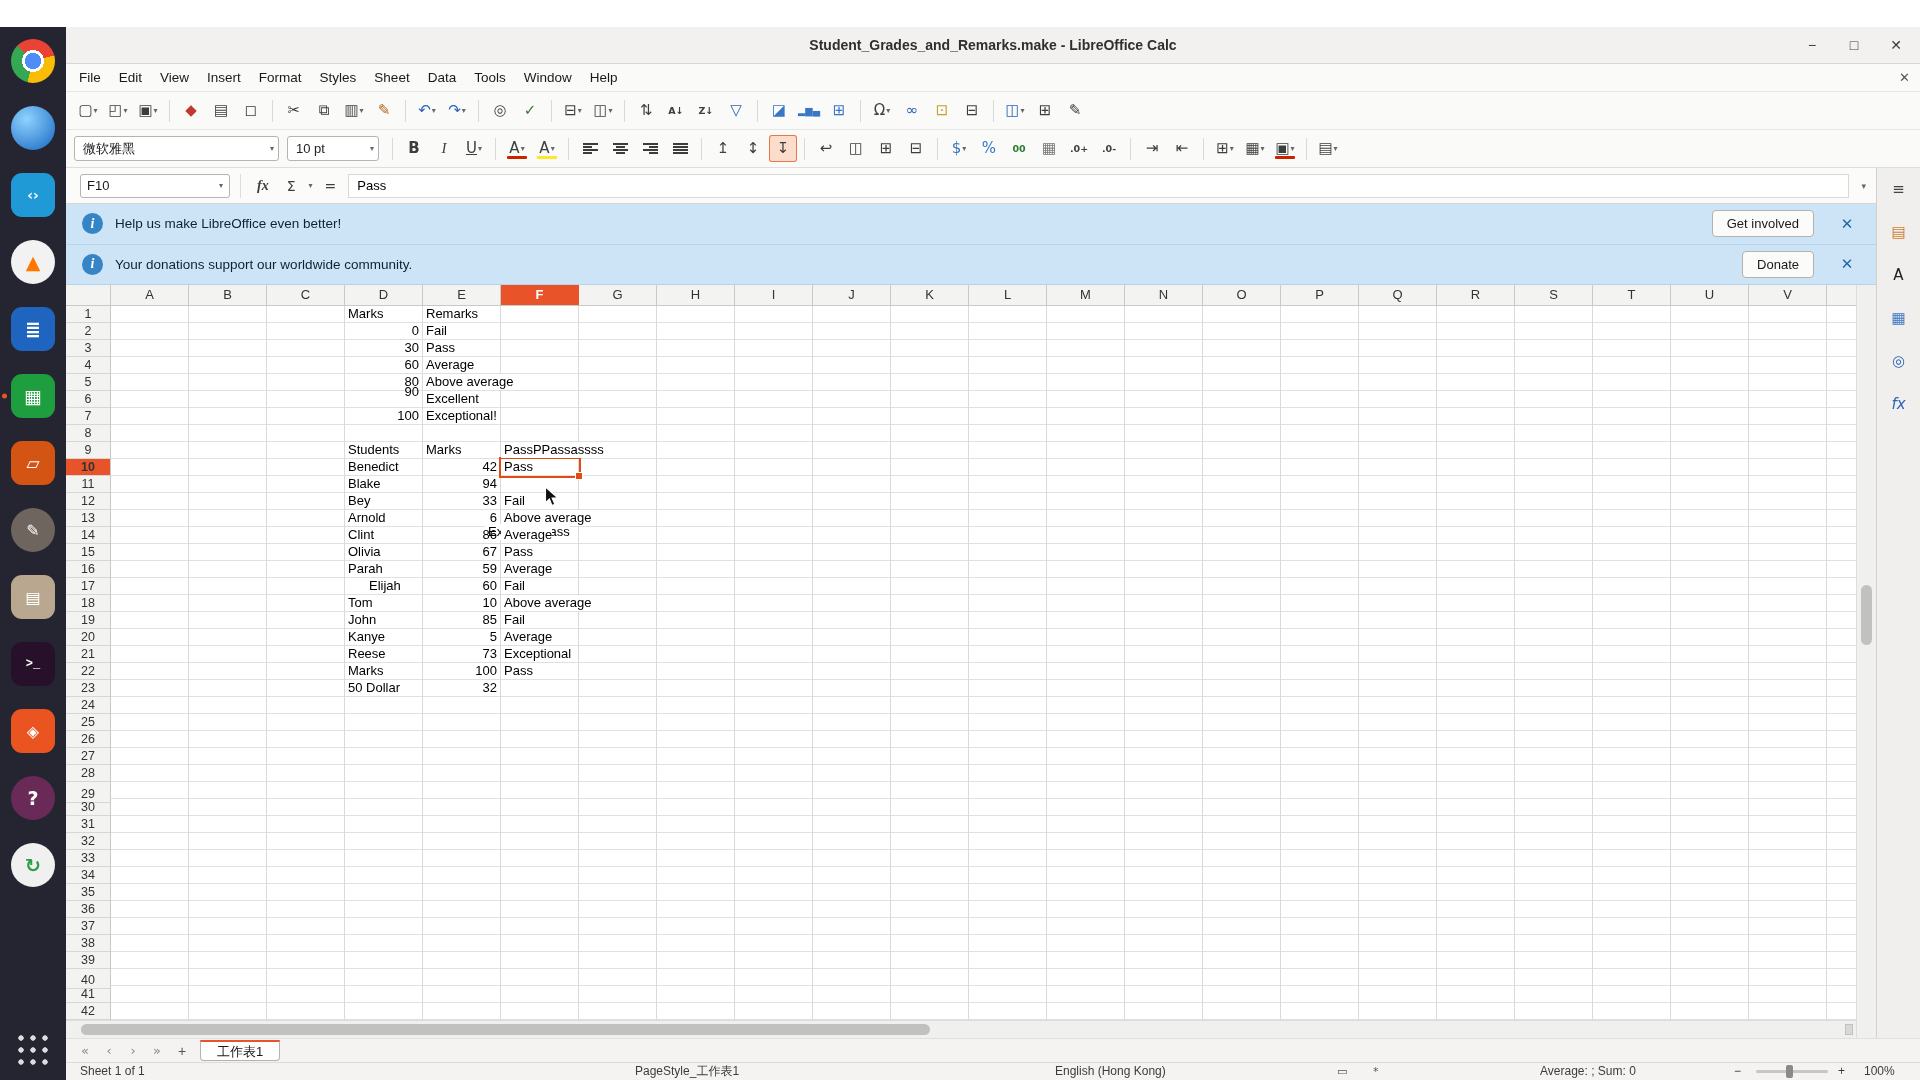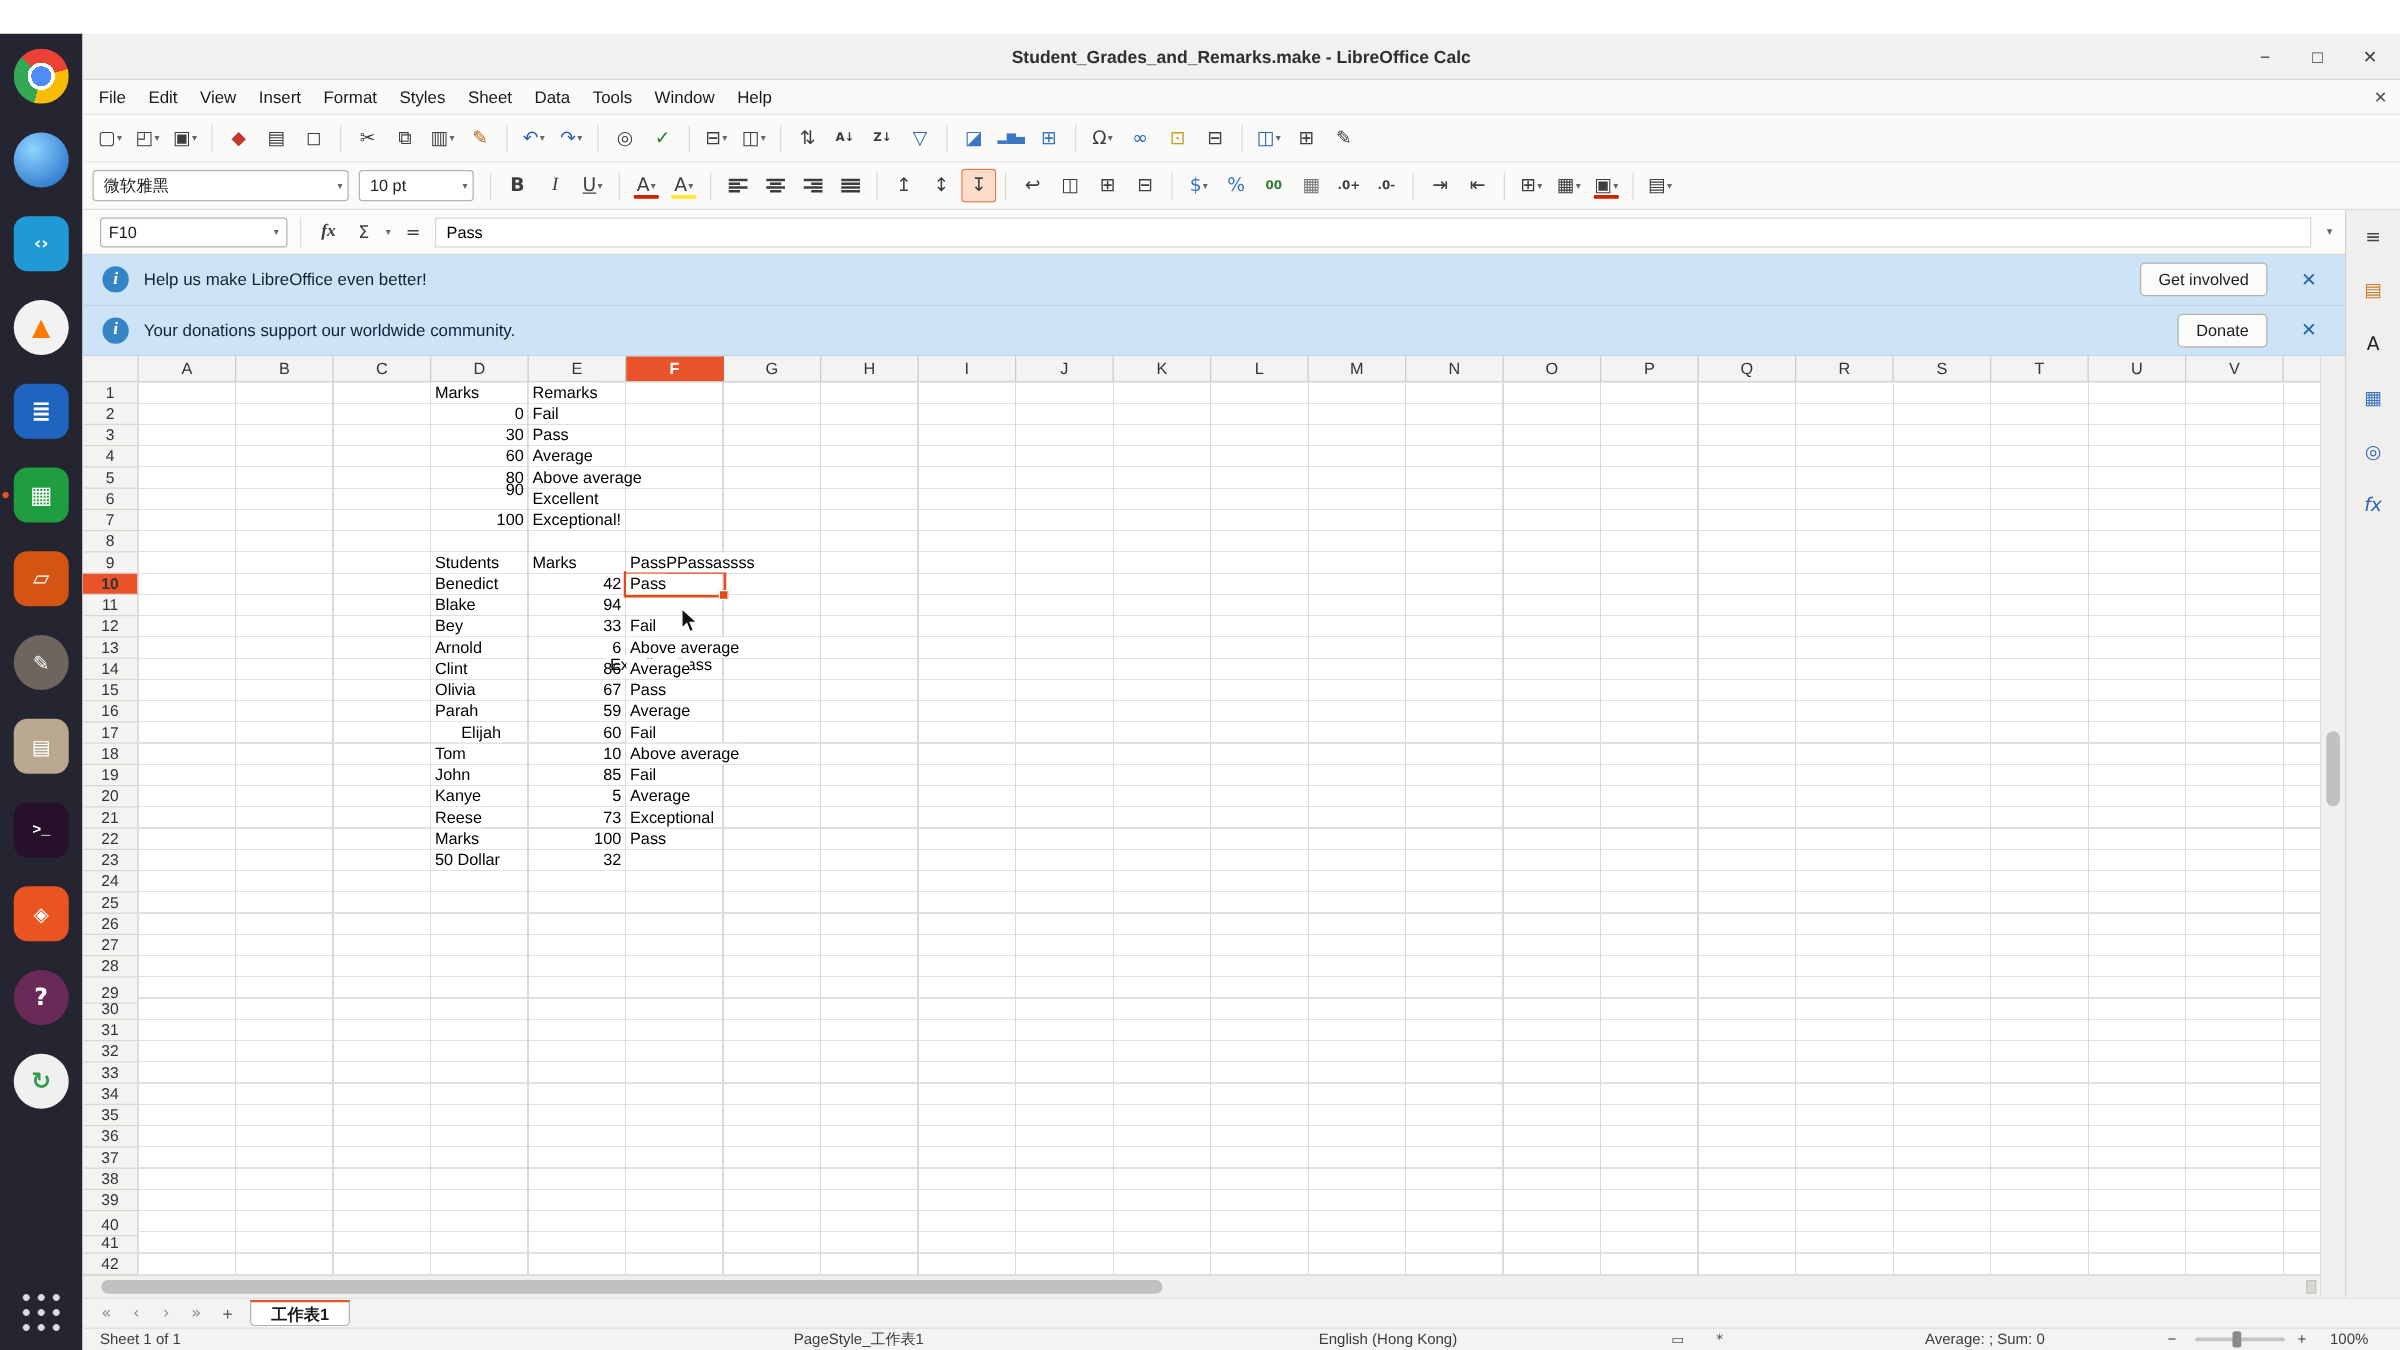--- a/index.html
+++ b/index.html
@@ -122,21 +122,21 @@
   #vthumb{position:absolute;left:4px;top:300px;width:11px;height:60px;background:#c1c1bf;border-radius:6px}
   #hscroll{position:absolute;left:66px;top:1020px;width:1790px;height:18px;background:#f0f0ee;border-top:1px solid #dddddb;box-sizing:border-box}
   #hthumb{position:absolute;left:15px;top:3px;width:849px;height:11px;background:#c1c1bf;border-radius:6px}
   #hsplit{position:absolute;right:3px;top:3px;width:8px;height:11px;background:#d8d8d5;border:1px solid #c2c2c0;box-sizing:border-box}
 
   
   .sheetbar{position:absolute;left:66px;top:1038px;width:1854px;height:24px;background:#f4f3f1;display:flex;align-items:center;padding-left:12px;box-sizing:border-box;gap:10px;border-top:1px solid #e0e0de}
   .sheet-nav{color:#8a8a88;font-size:13px;width:14px;text-align:center;font-family:"DejaVu Sans",sans-serif}
   .add-sheet{color:#555;font-size:14px;width:16px;text-align:center}
   .sheet-tab{background:#fff;border:1px solid #b4b2ae;border-top:2px solid #e8532a;height:21px;line-height:19px;padding:0 16px;font-size:13px;border-radius:0 0 4px 4px;box-sizing:border-box}
-  .sheet-tab.active{font-weight:700}
+  .sheet-tab.active{font-weight:400}
   .statusbar{position:absolute;left:66px;top:1062px;width:1854px;height:18px;background:#f4f3f1;border-top:1px solid #dcdcda;box-sizing:border-box;font-size:12px;color:#3c3c3c}
   .st-item{position:absolute;top:0;height:17px;line-height:17px;white-space:nowrap}
   .st-icon{font-family:"DejaVu Sans",sans-serif;font-size:11px;color:#555}
   #zoom-track{position:absolute;top:7px;width:72px;height:3px;background:#c6c6c4;border-radius:2px}
   #zoom-thumb{position:absolute;left:30px;top:-5px;width:7px;height:13px;background:#8a8a88;border-radius:2px}
   #mouse-cursor{position:absolute;left:544px;top:486px;z-index:99}
 </style>
 </head>
 <body>
 

